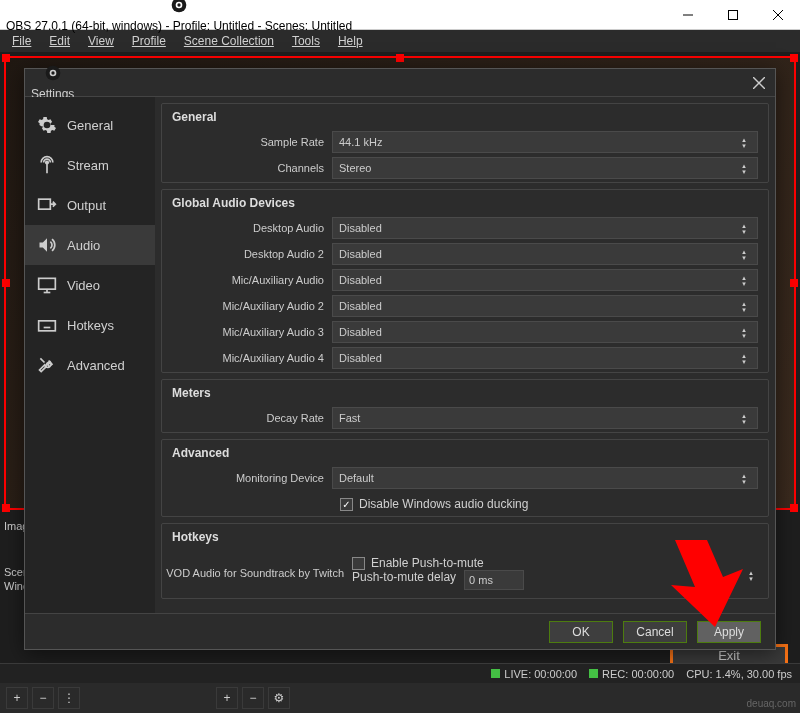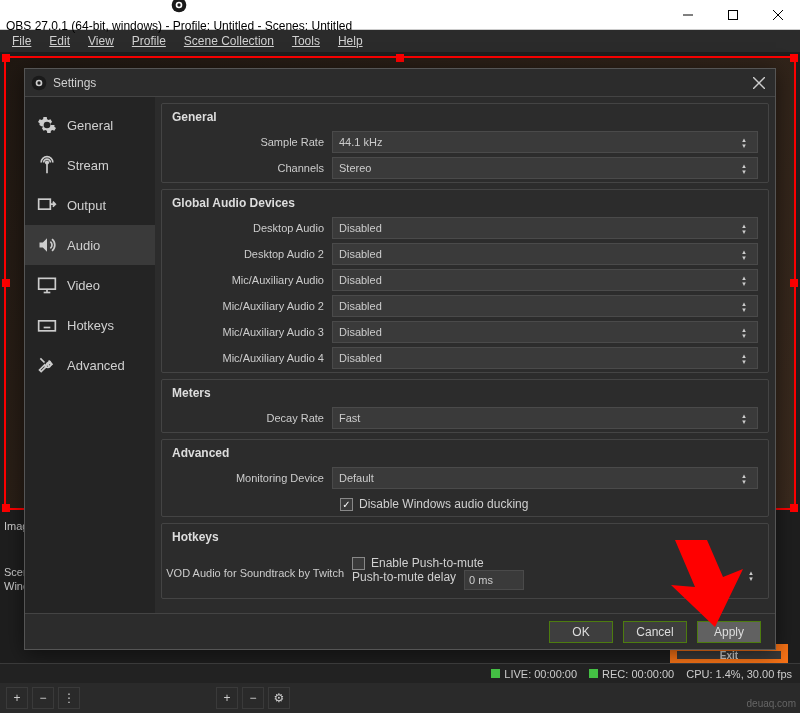--- a/index.html
+++ b/index.html
@@ -24,35 +24,35 @@
   .preview .handle.bl { left:-4px; bottom:-4px; } .preview .handle.br { right:-4px; bottom:-4px; }
   .preview .handle.tc { left:50%; top:-4px; margin-left:-4px; }
   .preview .handle.bc { left:50%; bottom:-4px; margin-left:-4px; }
   .preview .handle.ml { left:-4px; top:50%; margin-top:-4px; }
   .preview .handle.mr { right:-4px; top:50%; margin-top:-4px; }
 
   
   .panel-label { position: absolute; color: #ccc; font-size: 11px; }
 
   
-  .exit-btn { position: absolute; left: 670px; top: 644px; width: 118px; height: 22px; background: #3a3a3a; color: #ccc; display:flex; align-items:center; justify-content:center; font-size:10px; border:7px solid #f97316;font-weight:bold; }
+  .exit-btn { position: absolute; left: 670px; top: 644px; width: 118px; height: 22px; background: #3a3a3a; color: #ccc; display:flex; align-items:center; justify-content:center; font-size:13px; border:3px solid #f97316; }
 
   
   .bottombar { position: absolute; left: 0; bottom: 0; right: 0; height: 30px; background: #2a2a2a; display: flex; align-items: center; padding: 0 6px; gap: 8px; }
   .bottombar .grp { display:flex; gap:4px; align-items:center; }
   .bbbtn { width: 22px; height: 22px; background: #2a2a2a; border:1px solid #3a3a3a; display:flex; align-items:center; justify-content:center; color:#ccc; }
 
   
   .statusbar { position: absolute; bottom: 30px; left:0; right:0; height: 20px; background: #222; display:flex; align-items:center; justify-content:flex-end; padding:0 8px; gap:12px; color:#ccc; font-size:11px; border-top:1px solid #3a3a3a; }
   .statusbar .sq { width:9px; height:9px; background:#44c044; display:inline-block; margin-right:4px; }
 
   
   .dialog { position: absolute; left: 24px; top: 68px; width: 752px; height: 582px; background: #2c2c2c; border: 1px solid #555; box-shadow: 0 4px 20px rgba(0,0,0,.5); display:flex; flex-direction:column; }
   .dlg-title { height: 28px; display:flex; align-items:center; justify-content:space-between; padding: 0 6px; border-bottom:1px solid #444; }
-  .dlg-title .left { display:flex; align-items:center; gap:6px; color:#d0d0d0; }
+  .dlg-title .left { display:flex; align-items:center; gap:6px; color:#d0d0d0;flex-direction:column; }
   .dlg-close { width:20px; height:20px; display:flex; align-items:center; justify-content:center; color:#ccc; }
 
   .dlg-body { flex:1; display:flex; overflow:hidden; }
   .sidebar { width: 130px; background: #242424; padding-top: 8px; }
   .side-item { display:flex; align-items:center; gap:10px; padding: 10px 12px; color:#d0d0d0; font-size:13px; cursor:default; }
   .side-item.active { background: #3a3a3a; }
   .side-item svg { width:20px; height:20px; }
 
   .content { flex:1; overflow-y:auto; background:#2c2c2c; position:relative; }
   .content::-webkit-scrollbar { width:8px; } 

